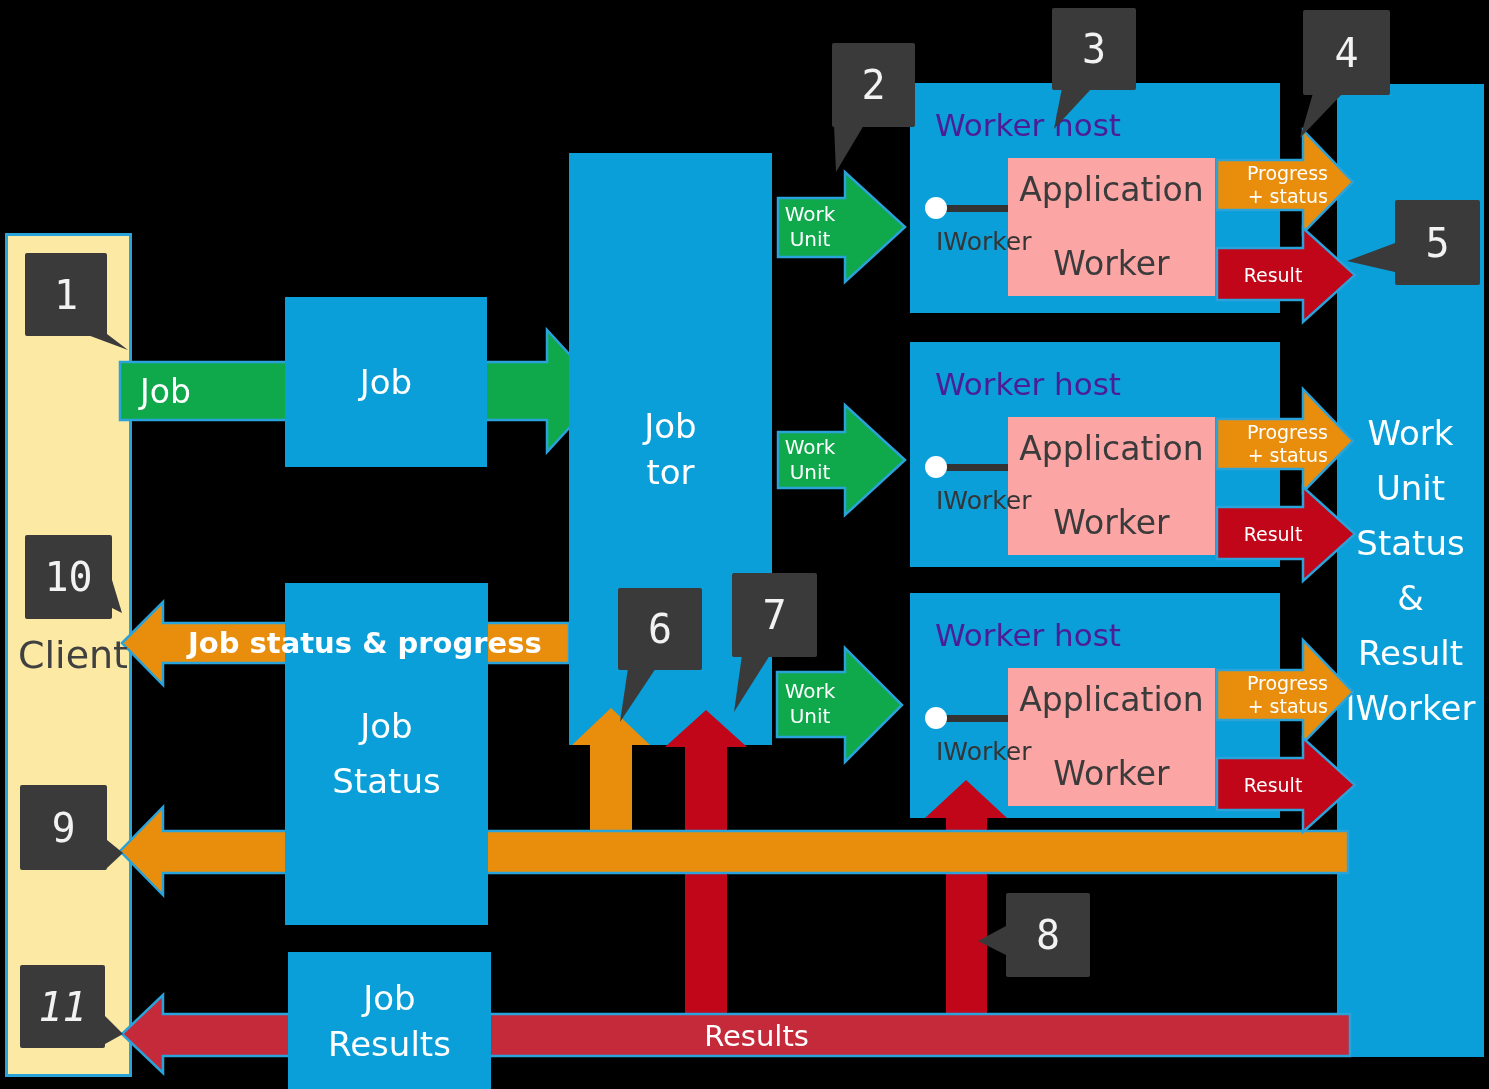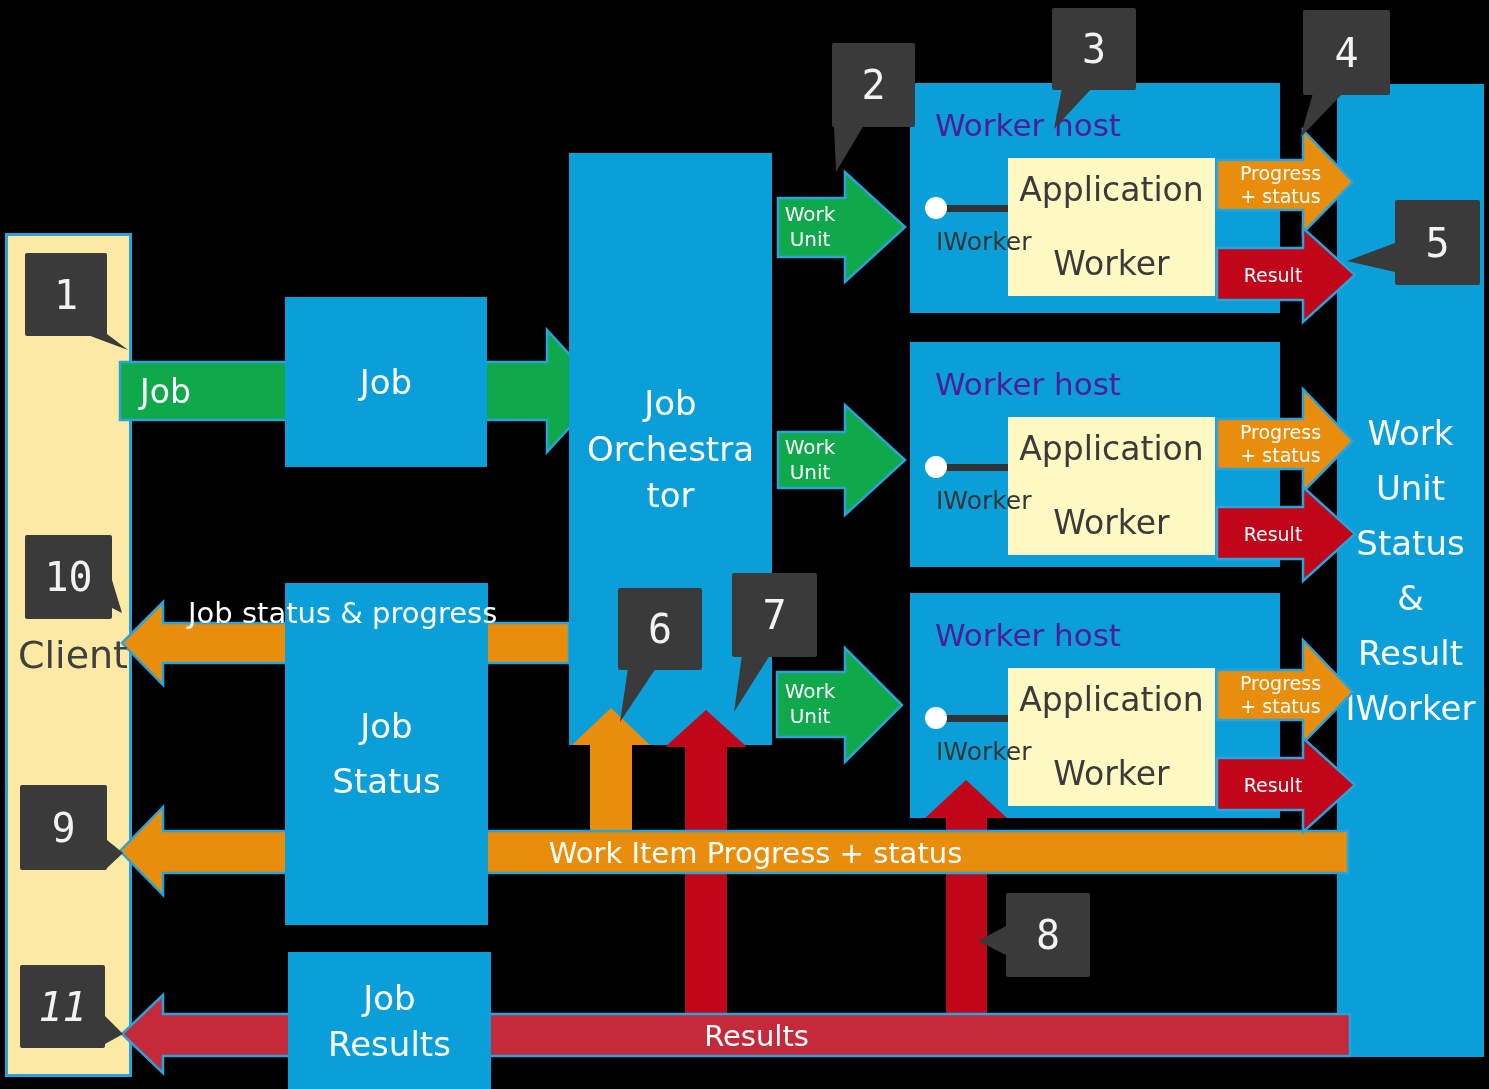--- a/index.html
+++ b/index.html
@@ -25,33 +25,33 @@
   #results-box{left:288px;top:952px;width:203px;height:137px;}
   #results-box .boxlabel{line-height:46px;}
   #store{left:1337px;top:84px;width:147px;height:973px;}
   #store .boxlabel{font-size:34px;line-height:55px;}
 
   .host{background:#0a9fd9;}
   #host1{left:910px;top:83px;width:370px;height:230px;}
   #host2{left:910px;top:342px;width:370px;height:225px;}
   #host3{left:910px;top:593px;width:370px;height:225px;}
   .host-title{position:absolute;left:25px;top:24px;font-size:31px;color:#4c1d95;}
-  .app-box{position:absolute;left:98px;top:75px;width:207px;height:138px;background:#fef9c3;
+  .app-box{position:absolute;left:98px;top:75px;width:207px;height:138px;background:#fca5a5;
            color:#3b3b3b;font-size:33px;line-height:46px;gap:28px;}
   .lolli-line{position:absolute;left:32px;top:122px;width:66px;height:7px;background:#333;}
   .lolli-circle{position:absolute;left:15px;top:114px;width:22px;height:22px;border-radius:50%;background:#fff;}
   .iworker{position:absolute;left:26px;top:144px;font-size:25px;color:#353535;}
 
   .wu-text{width:70px;text-align:center;font-size:20px;line-height:25px;color:#fff;}
-  .prog-text{width:95px;text-align:center;font-size:19px;line-height:23px;color:#fff;}
+  .prog-text{width:95px;text-align:right;font-size:19px;line-height:23px;color:#fff;}
   .result-text{width:110px;text-align:center;font-size:19px;color:#fff;}
 
   .bandtext{font-size:29px;color:#fff;}
   #job-label{left:140px;top:372px;font-size:33px;color:#fff;}
-  #jsp-label{left:188px;top:596px;}
+  #jsp-label{left:188px;top:626px;font-weight:bold;}
   #wip-label{left:163px;top:836px;width:1185px;text-align:center;}
   #res-label{left:163px;top:1019px;width:1187px;text-align:center;}
 
   .callout{background:#3a3a3a;color:#f2f2f2;display:flex;align-items:center;justify-content:center;
            font-family:"DejaVu Sans Mono","Liberation Mono",monospace;font-size:40px;border-radius:2px;}
   .fill-green{fill:#0fa94c;stroke:#2aa2da;stroke-width:2.5px;}
   .fill-orange{fill:#e88e0c;stroke:#2aa2da;stroke-width:2.5px;}
   .fill-red{fill:#c00618;stroke:#2aa2da;stroke-width:2.5px;}
   .fill-crimson{fill:#c52a3a;stroke:#2aa2da;stroke-width:2.5px;}
   .fill-orange-plain{fill:#e88e0c;}
@@ -69,21 +69,20 @@
     <polygon class="fill-green" points="120,362 547,362 547,330 603,391 547,452 547,420 120,420"></polygon>
     <polygon class="fill-orange" points="122,643 163,602 163,623 569,623 569,663 163,663 163,685"></polygon>
   </svg>
 
   <div id="scheduler" class="abs z3 bluebox flexc">
     <div class="boxlabel">Job</div>
   </div>
 
   <div id="orchestrator" class="abs z3 bluebox flexc">
     <div class="boxlabel">Job</div>
-    <div class="boxlabel">Orchestra</div>
     <div class="boxlabel">tor</div>
   </div>
 
   <div id="store" class="abs z3 bluebox flexc">
     <div class="boxlabel">Work</div>
     <div class="boxlabel">Unit</div>
     <div class="boxlabel">Status</div>
     <div class="boxlabel">&amp;</div>
     <div class="boxlabel">Result</div>
     <div class="boxlabel">IWorker</div>
@@ -181,21 +180,20 @@
   <div class="abs z8 prog-text" style="left:1233px;top:672px;">
     <div>Progress</div>
     <div>+ status</div>
   </div>
 
   <div class="abs z8 result-text" style="left:1218px;top:264px;">Result</div>
   <div class="abs z8 result-text" style="left:1218px;top:523px;">Result</div>
   <div class="abs z8 result-text" style="left:1218px;top:774px;">Result</div>
 
   <div id="jsp-label" class="abs z8 bandtext">Job status &amp; progress</div>
-  <div id="wip-label" class="abs z8 bandtext">Work Item Progress + status</div>
   <div id="res-label" class="abs z8 bandtext">Results</div>
 
   <svg class="layer z9">
     <polygon class="tail" points="85,334 107,334 128,350"></polygon>
     <polygon class="tail" points="834,125 864,125 836,172"></polygon>
     <polygon class="tail" points="1062,88 1092,88 1054,129"></polygon>
     <polygon class="tail" points="1313,93 1343,93 1300,138"></polygon>
     <polygon class="tail" points="1395,243 1395,272 1347,261"></polygon>
     <polygon class="tail" points="628,668 656,668 620,722"></polygon>
     <polygon class="tail" points="742,655 770,655 734,712"></polygon>

